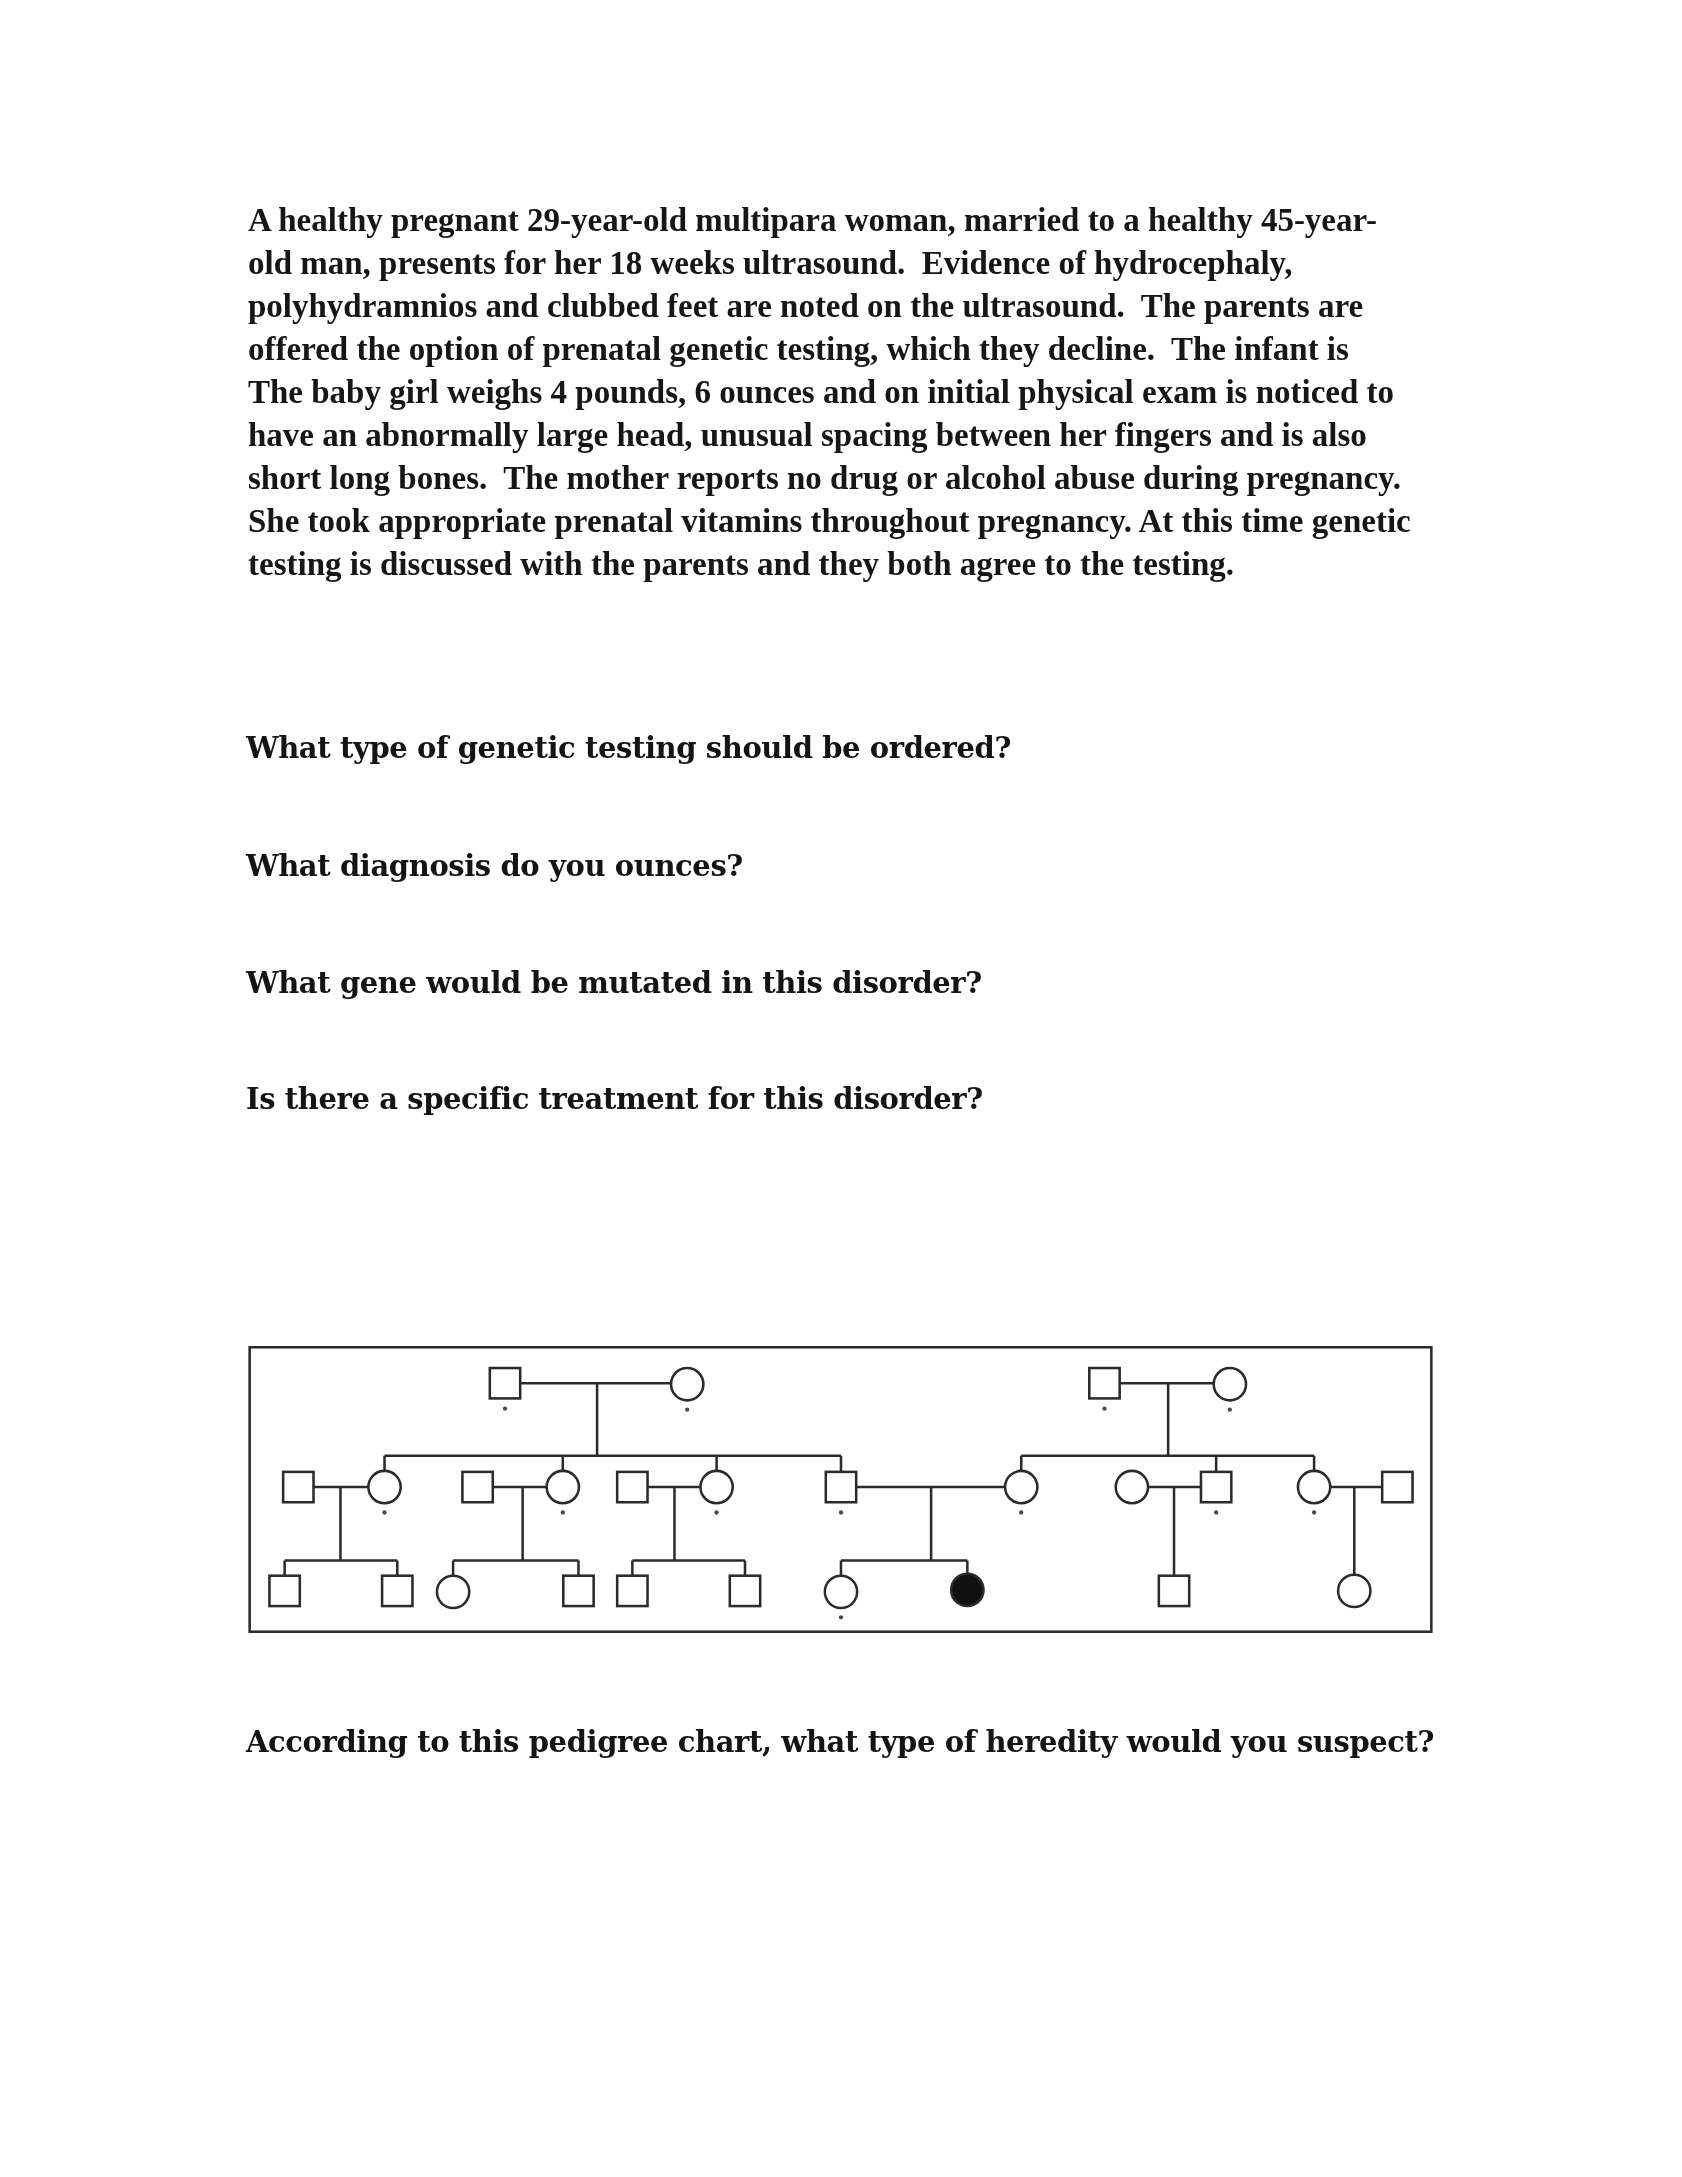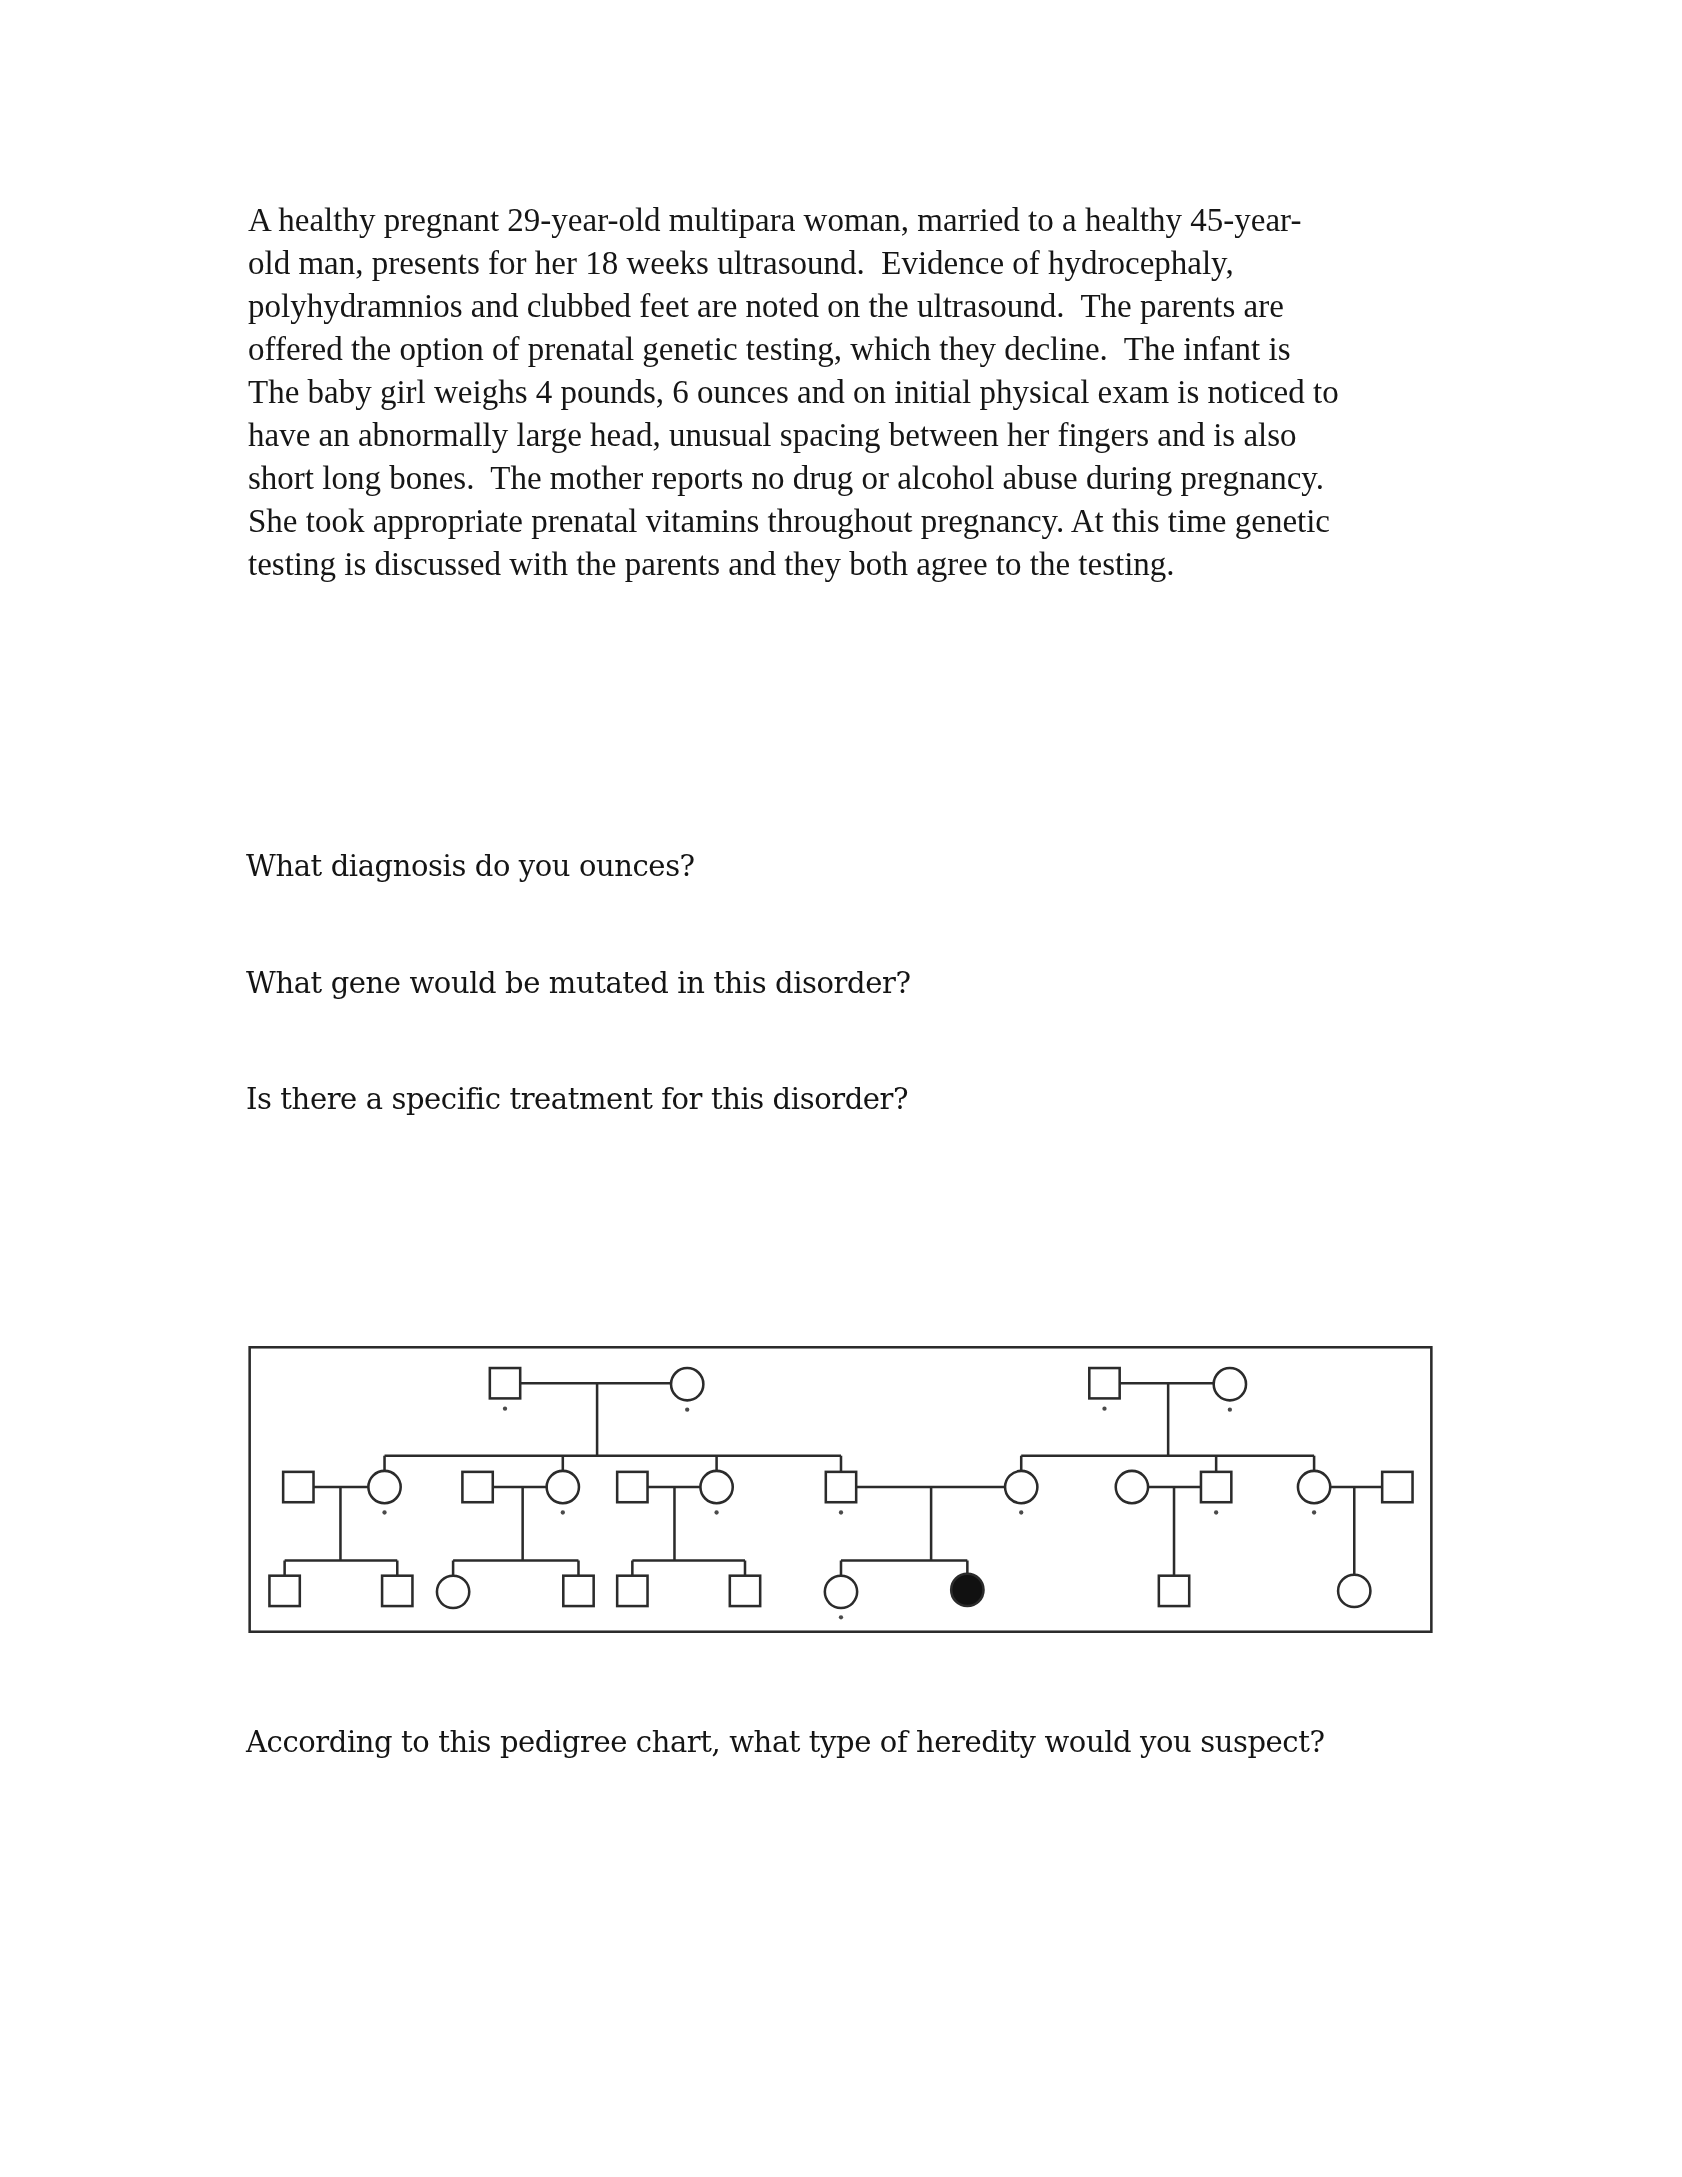--- a/index.html
+++ b/index.html
@@ -1,16 +1,16 @@
 <!DOCTYPE html>
 <html><head>
 <meta charset="utf-8">
 <style>
   html,body{margin:0;padding:0;background:#ffffff;}
-  .page{position:relative;width:1670px;height:2178px;background:#ffffff;color:#1c1c1c;overflow:hidden;}
+  .page{position:relative;width:1670px;height:2178px;background:#ffffff;color:#1c1c1c;overflow:hidden;font-weight:bold;}
   .case{position:absolute;left:248px;top:199px;width:1215px;
         font-family:"Liberation Serif", serif;font-size:33px;line-height:43px;color:#161616;}
   .case .tline{white-space:pre;}
   .q{position:absolute;left:246px;font-family:"DejaVu Serif", serif;font-size:29px;line-height:39px;
      color:#141414;white-space:pre;letter-spacing:-0.4px;}
   .q1{top:729px;} .q2{top:847px;} .q3{top:964px;} .q4{top:1080px;} .q5{top:1198px;} .q6{top:1723px;}
   .pedigree-wrap{position:absolute;left:248px;top:1346px;width:1185px;height:287px;}
   .pedigree-wrap svg{display:block;width:1185px;height:287px;}
 </style>
 </head>
@@ -23,20 +23,21 @@
     <div class="tline">old man, presents for her 18 weeks ultrasound.  Evidence of hydrocephaly,</div>
     <div class="tline">polyhydramnios and clubbed feet are noted on the ultrasound.  The parents are</div>
     <div class="tline">offered the option of prenatal genetic testing, which they decline.  The infant is</div>
     <div class="tline">The baby girl weighs 4 pounds, 6 ounces and on initial physical exam is noticed to</div>
     <div class="tline">have an abnormally large head, unusual spacing between her fingers and is also</div>
     <div class="tline">short long bones.  The mother reports no drug or alcohol abuse during pregnancy.</div>
     <div class="tline">She took appropriate prenatal vitamins throughout pregnancy. At this time genetic</div>
     <div class="tline">testing is discussed with the parents and they both agree to the testing.</div>
   </div>
 
+  <div class="q q1">What type of genetic testing should be ordered?</div>
   <div class="q q2">What diagnosis do you ounces?</div>
   <div class="q q3">What gene would be mutated in this disorder?</div>
   <div class="q q4">Is there a specific treatment for this disorder?</div>
 
   <div class="pedigree-wrap">
     <svg viewBox="0 0 1209 293" xmlns="http://www.w3.org/2000/svg">
         <rect x="1.3" y="1.3" width="1206.4" height="290.4" fill="none" stroke="#2b2b2b" stroke-width="2.6"></rect>
         <line x1="277.5" y1="38" x2="431.5" y2="38" stroke="#2b2b2b" stroke-width="2.6"></line>
         <line x1="356" y1="38" x2="356" y2="112" stroke="#2b2b2b" stroke-width="2.6"></line>
         <line x1="889.5" y1="38" x2="985.5" y2="38" stroke="#2b2b2b" stroke-width="2.6"></line>

